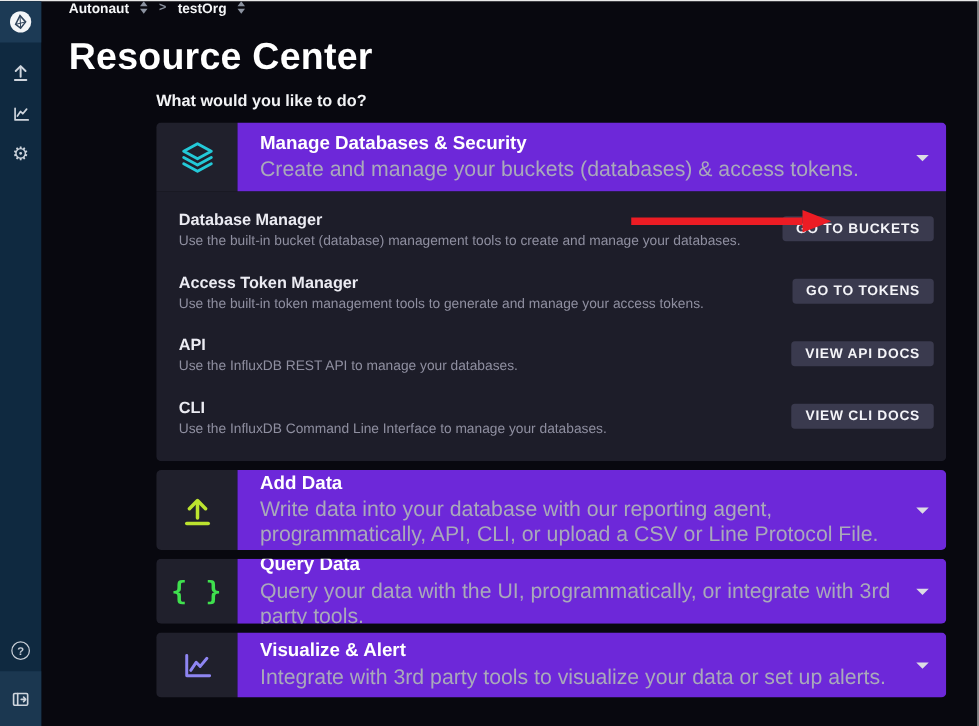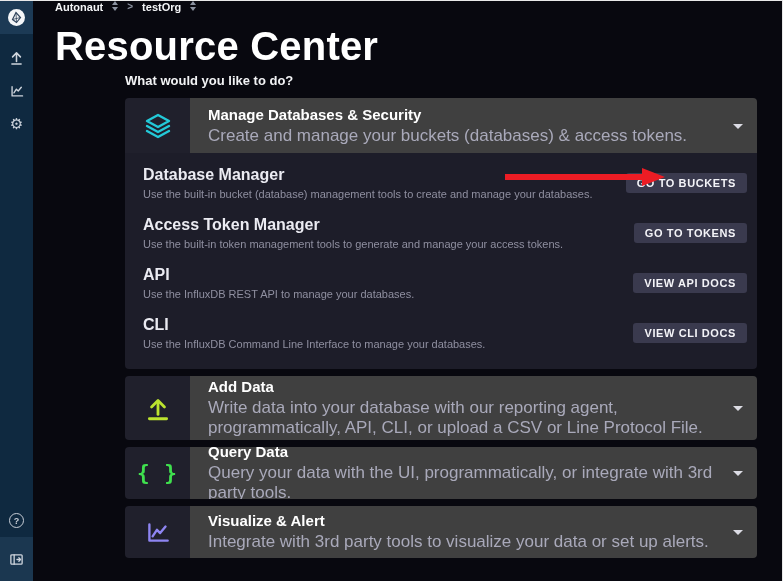--- a/index.html
+++ b/index.html
@@ -22,38 +22,38 @@
   
   .main { position:absolute; left:33px; top:0; right:0; bottom:0; }
   .breadcrumb { height:26px; display:flex; align-items:flex-start; padding-left:22px; gap:9px;
                 font-size:11px; font-weight:bold; color:#f4f5f7; }
   .crumb { cursor:pointer; }
   .crumb-sep { color:#8b92a0; font-size:10px; font-weight:bold; }
   .updown { display:inline-flex; flex-direction:column; gap:2px; cursor:pointer; }
   .updown .t-up { width:0; height:0; border-left:3.5px solid transparent; border-right:3.5px solid transparent; border-bottom:4px solid #8b92a0; }
   .updown .t-dn { width:0; height:0; border-left:3.5px solid transparent; border-right:3.5px solid transparent; border-top:4px solid #8b92a0; }
 
-  .page-title { margin:2px 0 0 22px; font-size:40px; line-height:34px; font-weight:800; color:#ffffff; letter-spacing:0.2px; }
+  .page-title { margin:2px 0 0 22px; font-size:30px; line-height:34px; font-weight:800; color:#ffffff; letter-spacing:0.2px; }
   .prompt { margin:10px 0 0 92px; font-size:13px; font-weight:bold; color:#f2f3f5; }
 
   .panels { margin:10px 0 0 92px; width:632px; }
   .panel { border-radius:4px; overflow:hidden; }
   .panel + .panel { margin-top:7px; }
   .panel-header { display:flex; height:55px; position:relative; cursor:pointer; }
   .icon-cell { width:65px; flex:0 0 65px; background:#20202c; display:flex; align-items:center; justify-content:center; }
-  .header-body { flex:1; background:#404040; display:flex; flex-direction:column; justify-content:center; padding-left:18px; padding-right:34px; }
+  .header-body { flex:1; background:#6d28d9; display:flex; flex-direction:column; justify-content:center; padding-left:18px; padding-right:34px; }
   .header-title { font-size:15px; font-weight:bold; color:#ffffff; }
   .header-desc { font-size:17px; color:#a9a9ba; margin-top:3px; }
   .caret { position:absolute; right:14px; top:50%; margin-top:-2px;
            width:0; height:0; border-left:5px solid transparent; border-right:5px solid transparent; border-top:5px solid #dcdce4; }
 
   .panel-body { background:#1d1d29; padding:5px 0 11px 0; }
   .row { display:flex; align-items:center; justify-content:space-between; height:50px; padding:0 10px 0 18px; }
   .row-text { max-width:480px; }
-  .row-title { font-size:16px; font-weight:bold; color:#ebebf2; }
+  .row-title { font-size:13px; font-weight:bold; color:#ebebf2; }
   .row-desc { font-size:11px; color:#8f8fa0; margin-top:4px; }
   .btn { background:#3a3a4e; color:#f4f4f8; border:none; border-radius:3px; height:20px; padding:0 11px;
          font-family:"Liberation Sans", sans-serif; font-size:11px; font-weight:bold; letter-spacing:0.6px; cursor:pointer; white-space:nowrap; }
 
   
   .anno-arrow { position:absolute; left:505px; top:167px; width:160px; height:18px; pointer-events:none; z-index:5; }
   .anno-arrow .shaft { position:absolute; left:0; top:6px; width:137px; height:6px; background:#ec1c24; }
   .anno-arrow .head { position:absolute; left:137px; top:0; width:0; height:0;
                       border-top:9px solid transparent; border-bottom:9px solid transparent; border-left:23px solid #ec1c24; }
 

